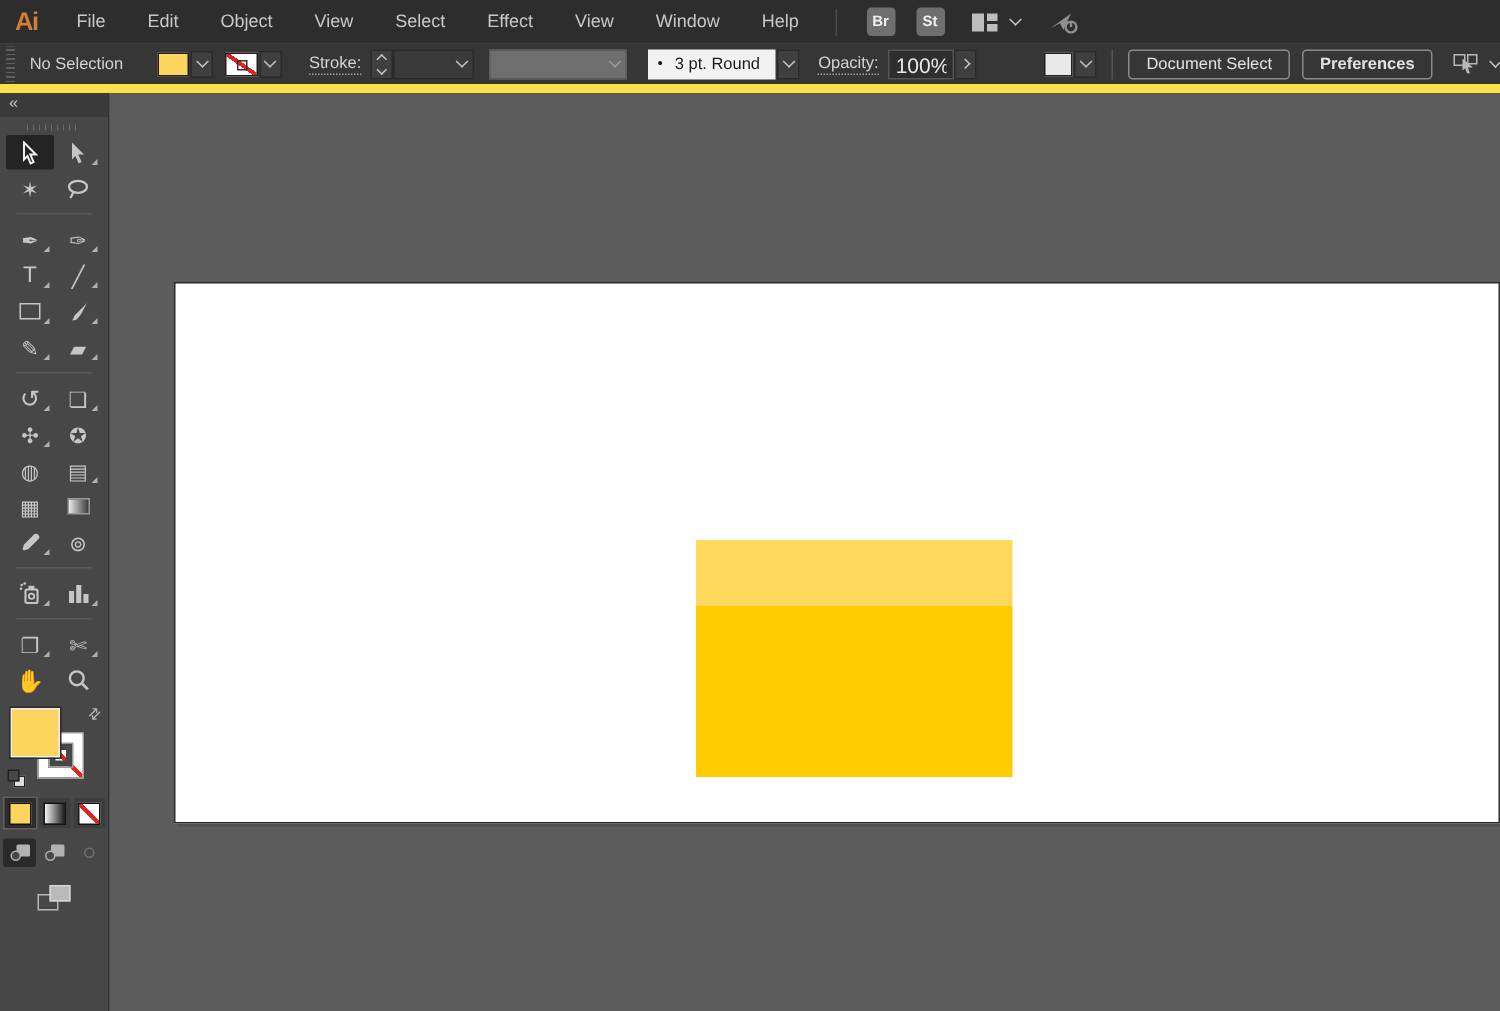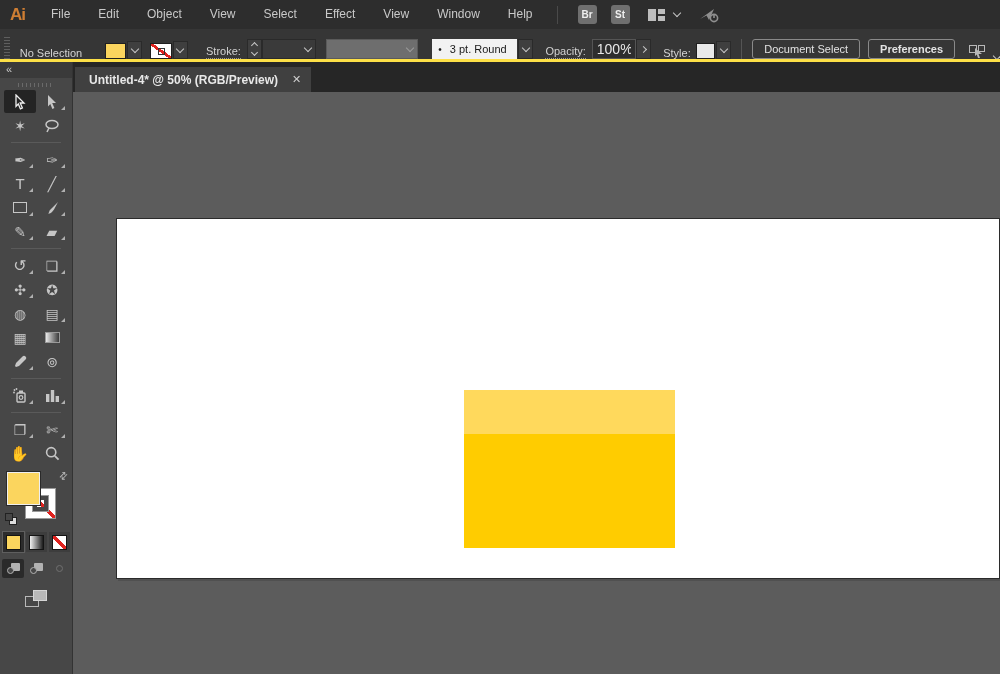--- a/index.html
+++ b/index.html
@@ -13,21 +13,21 @@
   .mb-divider { width:1px; height:18px; background:#4a4a4a; margin:0 6px 0 10px; }
   .sq-btn { width:19px; height:19px; background:#6f6f6f; border-radius:3px; color:#efefef; font-size:10px; font-weight:bold; display:flex; align-items:center; justify-content:center; margin-left:14px; }
   .ws-icon { display:flex; gap:2px; margin-left:18px; }
   .ws-left { width:8px; height:12px; background:#bdbdbd; }
   .ws-right { display:flex; flex-direction:column; gap:2px; }
   .ws-right div { width:7px; height:5px; background:#bdbdbd; }
   .chev { display:inline-block; width:6px; height:6px; border-right:1.6px solid #c6c6c6; border-bottom:1.6px solid #c6c6c6; transform:rotate(45deg); margin-top:-3px; }
   .gpu-icon { margin-left:18px; display:flex; align-items:center; }
 
   
-  .controlbar { height:33px; background:#363636; border-bottom:3px solid #fde047; display:flex; align-items:flex-end; color:#d3d3d3; font-size:11px; white-space:nowrap; overflow:hidden; }
+  .controlbar { height:33px; background:#363636; border-bottom:6px solid #fde047; display:flex; align-items:center; color:#d3d3d3; font-size:11px; white-space:nowrap; overflow:hidden; }
   .grip-v { width:6px; height:24px; margin-left:4px; background:repeating-linear-gradient(0deg,#5f5f5f 0 1px,transparent 1px 3px); }
   .cb-label { color:#d3d3d3; }
   .cb-link { border-bottom:1px dotted #9a9a9a; padding-bottom:1px; }
   .swatch-box { width:22px; height:16px; border:1px solid #1f1f1f; }
   .none-diag { background:#fff linear-gradient(to top right, transparent 44%, #e0231f 44%, #e0231f 56%, transparent 56%); position:relative; }
   .stroke-ring { position:absolute; left:7px; top:4px; width:7px; height:7px; border:1.5px solid #333; background:transparent; }
   .dd-btn { width:16px; height:18px; background:#3f3f3f; border:1px solid #2a2a2a; display:flex; align-items:center; justify-content:center; margin-left:1px; }
   .stepper { width:16px; height:20px; background:#3f3f3f; border:1px solid #2a2a2a; display:flex; flex-direction:column; align-items:center; justify-content:center; gap:2px; }
   .stepper .up { transform:rotate(-135deg); margin-top:2px; }
   .stepper .dn { transform:rotate(45deg); margin-bottom:2px; }
@@ -360,26 +360,20 @@
         </span>
     </div>
 
     <div class="screen-mode">
       <span class="r1"></span>
         <span class="r2"></span>
     </div>
   </div>
 
   <div class="doc-area">
-    <div class="tabbar">
-      <div class="tab">
-        <span>Untitled-4* @ 50% (RGB/Preview)</span>
-        <span class="tab-close">✕</span>
-      </div>
-    </div>
     <div class="canvas">
       <div class="artboard">
         <div class="shape">
           <div class="shape-top"></div>
           <div class="shape-bottom"></div>
         </div>
       </div>
     </div>
   </div>
 

